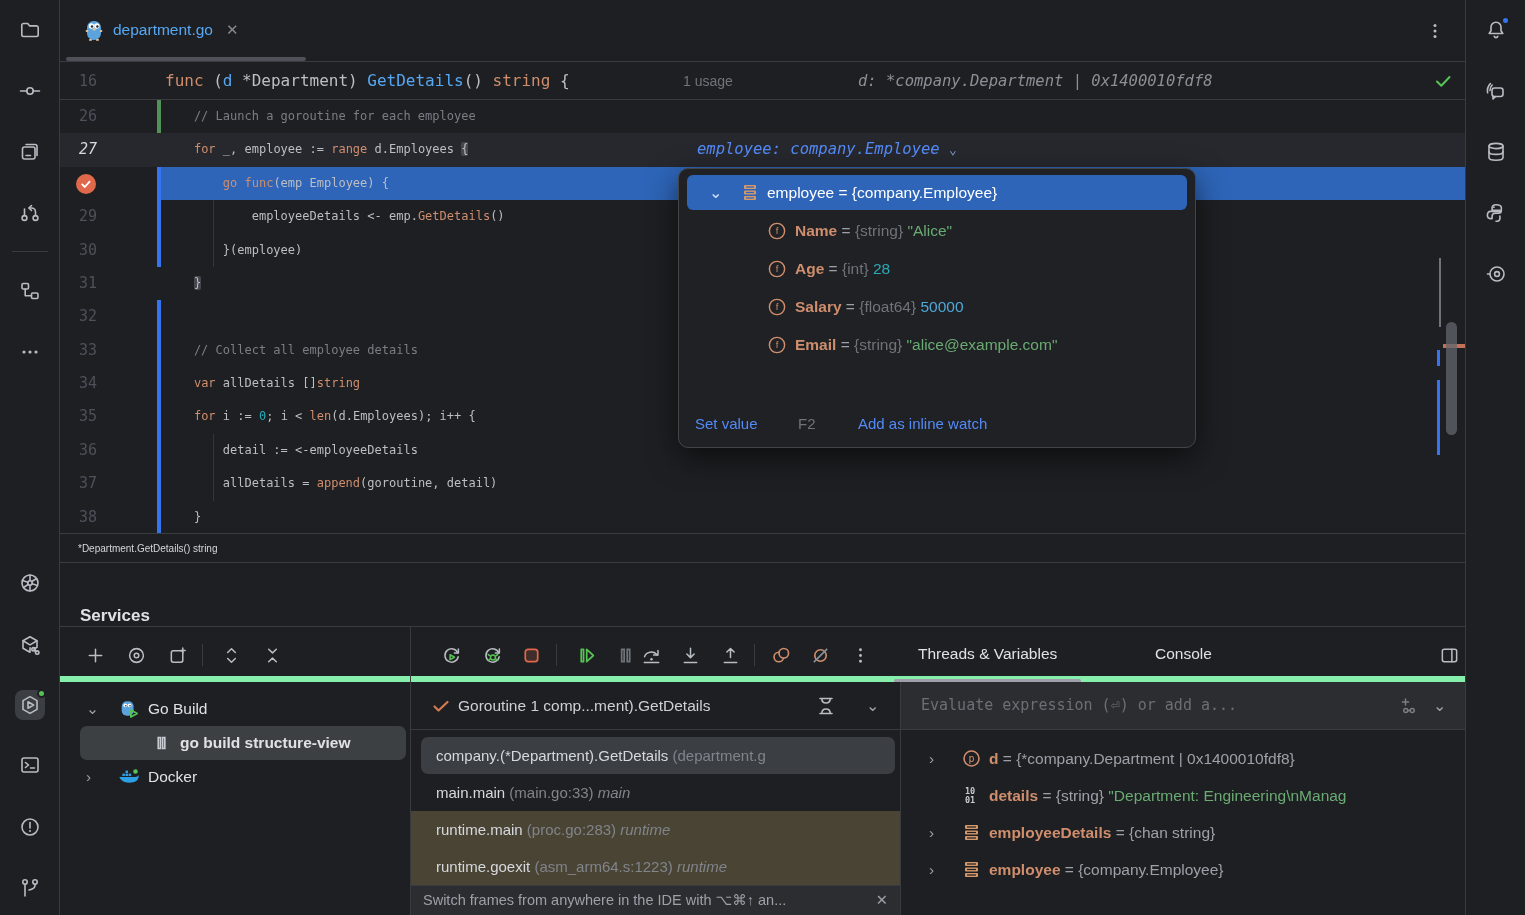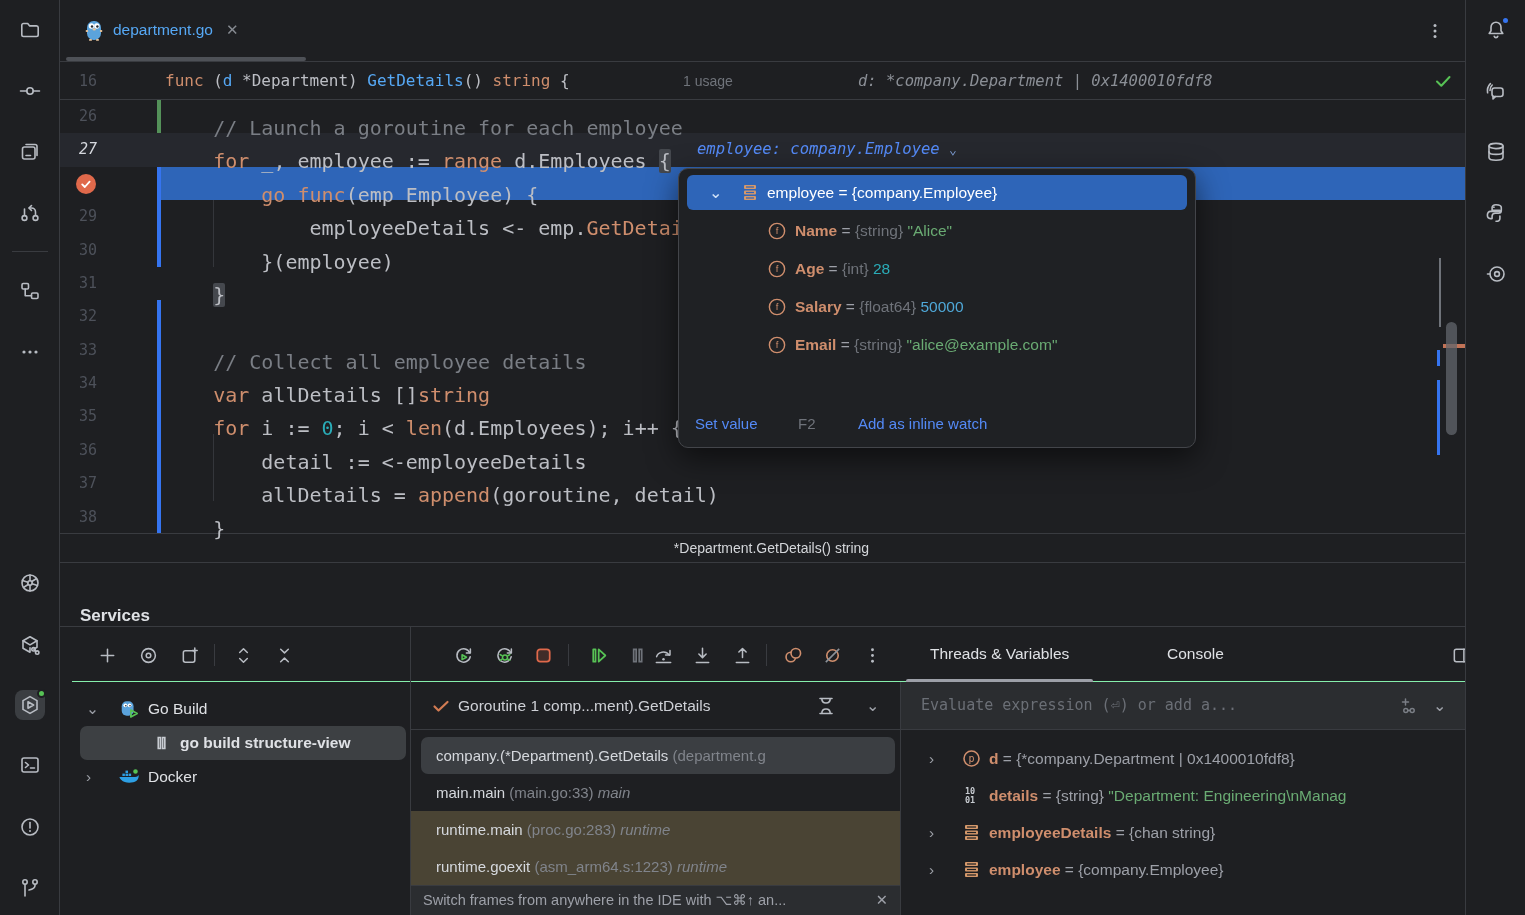--- a/index.html
+++ b/index.html
@@ -40,45 +40,45 @@
   #sticky .dhint { position:absolute; left:798px; top:0; line-height:38px; font-size:15.5px; color:#8b8f96; font-style:italic; }
   #sticky .chk { position:absolute; left:1373px; top:9px; }
 
   #code-lines { position:absolute; left:0; top:100px; right:0; height:434px; }
   .ln { position:relative; height:33.38px; }
   .ln .num { position:absolute; left:0; top:0; width:37px; text-align:right; line-height:33.38px; color:#4d515a; font-size:15px; font-family:"DejaVu Sans Mono",monospace; }
   .ln .num.cur { color:#d5d8de;font-style:italic; }
   .ln .cbar { position:absolute; left:97px; width:4px; top:0; bottom:0; }
   .ln .cbar.g { background:#549159; } .ln .cbar.b { background:#3574f0; }
   .ln .execbg { position:absolute; left:98px; right:0; top:0; bottom:0; background:#2e65b8; }
-  .ln .codetext { position:absolute; left:105px; top:12px; line-height:33.38px; font-size:20px; white-space:pre; z-index:2;text-align:right; }
+  .ln .codetext { position:absolute; left:105px; top:0; line-height:33.38px; font-size:12px; white-space:pre; z-index:2;text-align:right; }
   .ln .guide { position:absolute; left:153px; top:0; bottom:0; width:1px; background:#34363b; }
   .ln.caret { background:#26282e; }
   .bpdot { position:absolute; left:16px; top:7px; width:20px; height:20px; border-radius:50%; background:#e0694b;
     display:flex; align-items:center; justify-content:center; z-index:3; }
   .tok-w { color:#bcbec4; } .tok-o { color:#cf8e6d; } .tok-b { color:#56a8f5; }
   .tok-g { color:#7a7e85; } .tok-t { color:#2aacb8; }
   .tok-wbr { color:#bcbec4; background:#45484e; border-radius:2px; }
   .inline-hint { position:absolute; left:637px; top:0; line-height:33.38px; font-size:15.5px;
     color:#548af7; font-style:italic; font-family:"DejaVu Sans Mono",monospace; white-space:pre; z-index:2; }
   .inline-hint .ch { font-style:normal; color:#7f9fd6; font-size:13px; }
 
   
   .mk { position:absolute; z-index:4; }
 
   
   #breadcrumb { position:absolute; left:0; top:533px; right:0; height:30px; border-top:1px solid #393b40;
-    border-bottom:1px solid #393b40; background:#1e1f22; line-height:29px; padding-left:18px; font-size:14px; color:#d4d6da;text-align:center; }
+    border-bottom:1px solid #393b40; background:#1e1f22; line-height:29px; padding-left:18px; font-size:10px; color:#d4d6da; }
 
   
   #svc-title { position:absolute; left:0; top:563px; right:0; height:64px; border-bottom:1px solid #393b40;
     display:flex; align-items:flex-end; padding-left:20px; font-size:17px; font-weight:bold; color:#dfe1e5; }
 
   
-  #toolbar { position:absolute; left:12px; top:627px; right:0; height:55px; border-bottom:1px solid #86efac; }
+  #toolbar { position:absolute; left:0; top:627px; right:0; height:55px; border-bottom:6px solid #86efac; }
   .tbi { position:absolute; top:15px; width:26px; height:26px; display:flex; align-items:center; justify-content:center; }
   .tbi svg { width:21px; height:21px; }
   .tsep { position:absolute; top:17px; width:1px; height:22px; background:#393b40; }
   .dtab { position:absolute; top:0; height:55px; line-height:54px; font-size:15.5px; color:#dfe1e5; padding:0 24px; }
   .dtab.active:after { content:""; position:absolute; left:0; right:0; bottom:0; height:3px; background:#9da0a8; border-radius:2px 2px 0 0; }
 
   
   #lower { position:absolute; left:0; top:682px; right:0; bottom:0; }
   .vdiv { position:absolute; width:1px; background:#393b40; }
   #tree { position:absolute; left:0; top:0; width:350px; bottom:0; }

